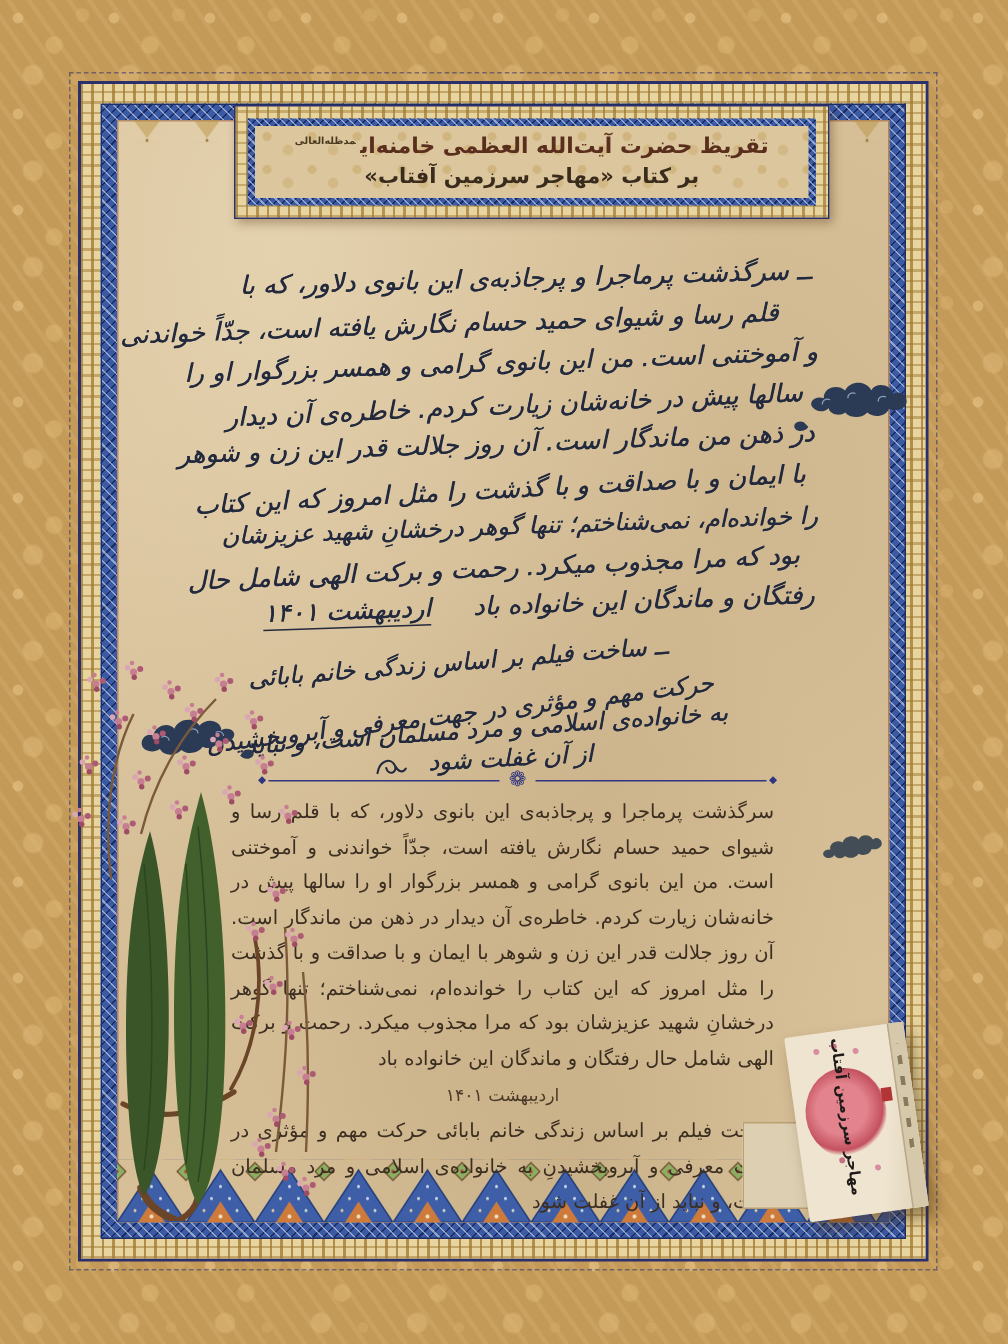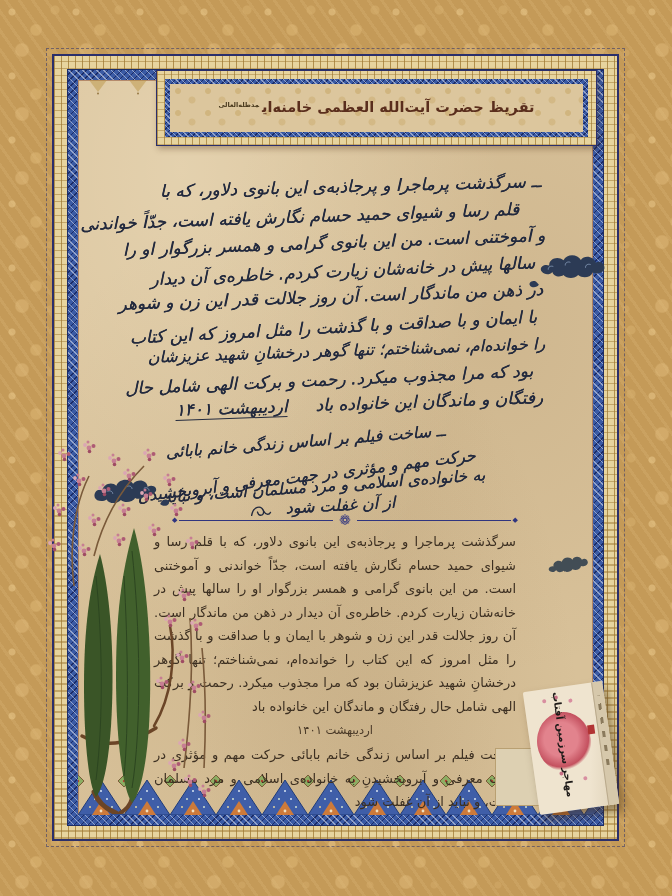--- a/index.html
+++ b/index.html
@@ -47,21 +47,21 @@
       radial-gradient(ellipse at 20% 12%, rgba(255,246,222,.30), transparent 55%),
       radial-gradient(ellipse at 80% 35%, rgba(150,120,80,.14), transparent 50%),
       radial-gradient(ellipse at 35% 70%, rgba(148,118,76,.12), transparent 55%),
       radial-gradient(ellipse at 60% 95%, rgba(140,110,70,.16), transparent 45%);
     box-shadow:inset 0 0 0 1px rgba(128,60,36,.45);
   }
   .pendants{position:absolute;left:0;right:0;top:0;height:15px;opacity:.85;z-index:1;}
   .zigzag{position:absolute;left:0;right:0;bottom:0;height:42px;z-index:2;}
   
   .cartouche{
-    position:absolute;left:156px;top:70px;width:441px;height:76px;z-index:8;
+    position:absolute;left:156px;top:70px;width:397px;height:76px;z-index:8;
     border:1px solid #2b2f6b;box-sizing:border-box;
     background-color:#e7d49e;
     background-image:
       repeating-linear-gradient(90deg, rgba(158,120,50,.7) 0 1.5px, transparent 1.5px 7px),
       repeating-linear-gradient(0deg, rgba(158,120,50,.45) 0 1.5px, transparent 1.5px 7px);
     padding:8px;box-shadow:2px 3px 6px rgba(80,50,20,.35);
   }
   .cart-blue{
     width:100%;height:100%;box-sizing:border-box;padding:5px;
     background-color:#3a5aa4;
@@ -194,20 +194,21 @@
 
       </div>
     </div>
   </div>
 </div>
 
 <div class="cartouche">
   <div class="cart-blue">
     <div class="cart-inner">
       <div class="cart-line1"><span>تقریظ حضرت آیت‌الله العظمی خامنه‌ای</span><span class="cart-honorific">مدظله‌العالی</span></div>
+      <div class="cart-line2">بر کتاب «مهاجر سرزمین آفتاب»</div>
     </div>
   </div>
 </div>
 
 <div class="handwriting">
   <div class="hw-line hw-l1">ــ سرگذشت پرماجرا و پرجاذبه‌ی این بانوی دلاور، که با</div>
   <div class="hw-line hw-l2">قلم رسا و شیوای حمید حسام نگارش یافته است، جدّاً خواندنی</div>
   <div class="hw-line hw-l3">و آموختنی است. من این بانوی گرامی و همسر بزرگوار او را</div>
   <div class="hw-line hw-l4">سالها پیش در خانه‌شان زیارت کردم. خاطره‌ی آن دیدار</div>
   <div class="hw-line hw-l5">در ذهن من ماندگار است. آن روز جلالت قدر این زن و شوهر</div>

